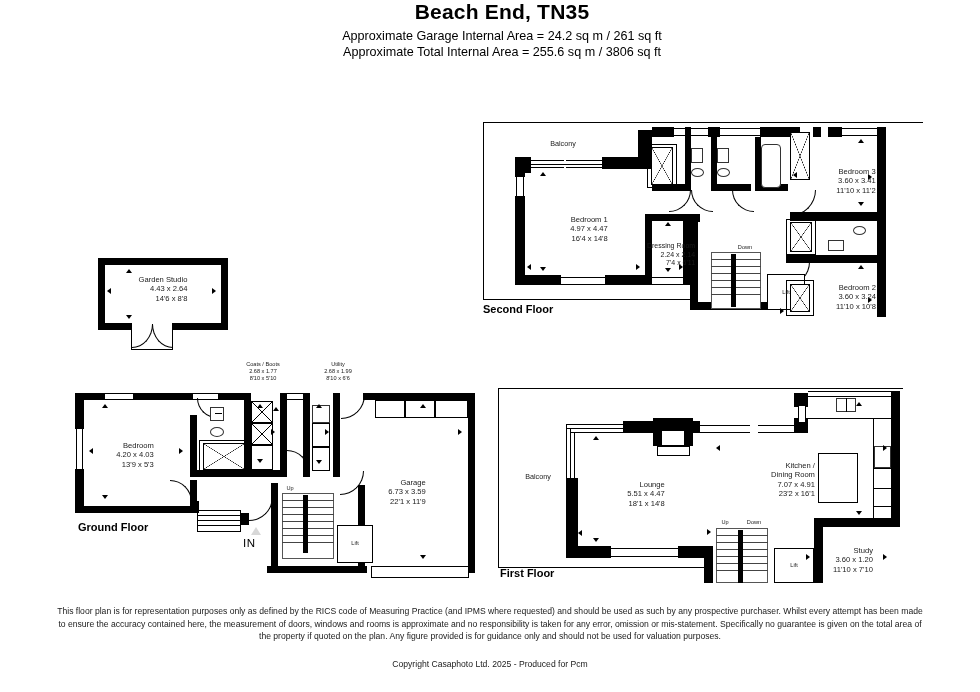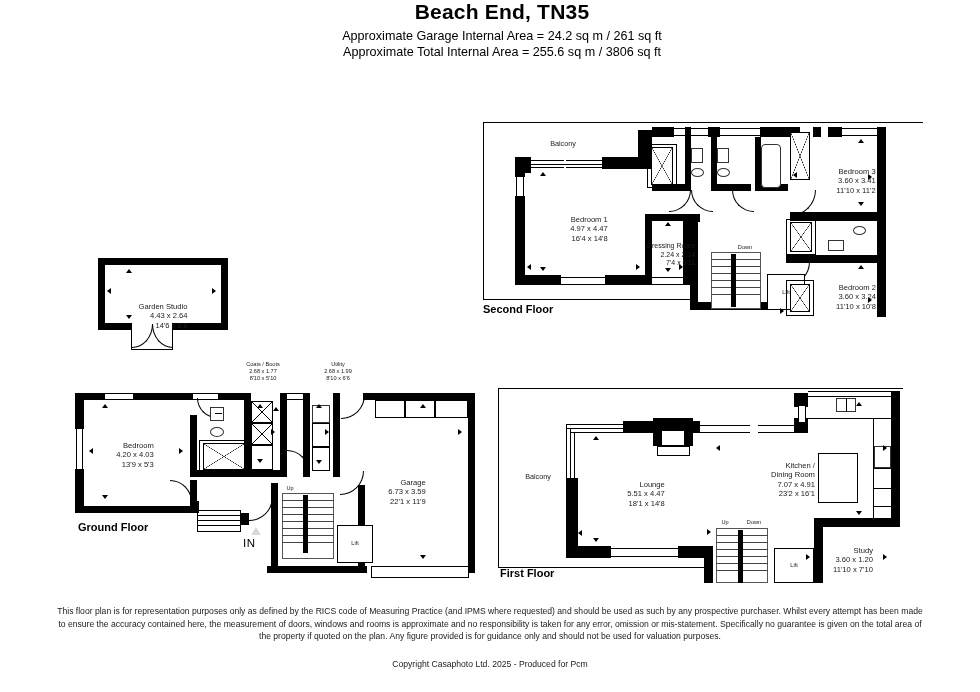--- a/index.html
+++ b/index.html
@@ -195,21 +195,21 @@
     <div class="thinline" style="left:74px; top:65px; width:1px; height:27px;"></div>
     <div class="thinline" style="left:33px; top:91px; width:42px; height:1px;"></div>
     <div class="door-arc" style="left:34px; top:66px; width:21px; height:24px; border:none; border-right:1px solid #000; border-bottom:1px solid #000; border-radius:0 0 100% 0;"></div>
     <div class="door-arc" style="left:54px; top:66px; width:21px; height:24px; border:none; border-left:1px solid #000; border-bottom:1px solid #000; border-radius:0 0 0 100%;"></div>
 
     <div class="arrw arr-u" style="left:28px; top:11px;"></div>
     <div class="arrw arr-l" style="left:9px; top:30px;"></div>
     <div class="arrw arr-r" style="left:114px; top:30px;"></div>
     <div class="arrw arr-d" style="left:28px; top:57px;"></div>
 
-    <div class="room" style="left:65px; top:44px;">
+    <div class="room" style="left:65px; top:17px;">
       <span class="nm">Garden Studio</span>
       <span class="dm">4.43 x 2.64</span>
       <span class="dm">14'6 x 8'8</span>
     </div>
   </div>
 
   <div class="plan" style="left:75px; top:385px; width:400px; height:200px;">
 
     <div class="w" style="left:0; top:8px; width:30px; height:7px;"></div>
     <div class="win" style="left:30px; top:8px; width:28px; height:7px;"></div>

